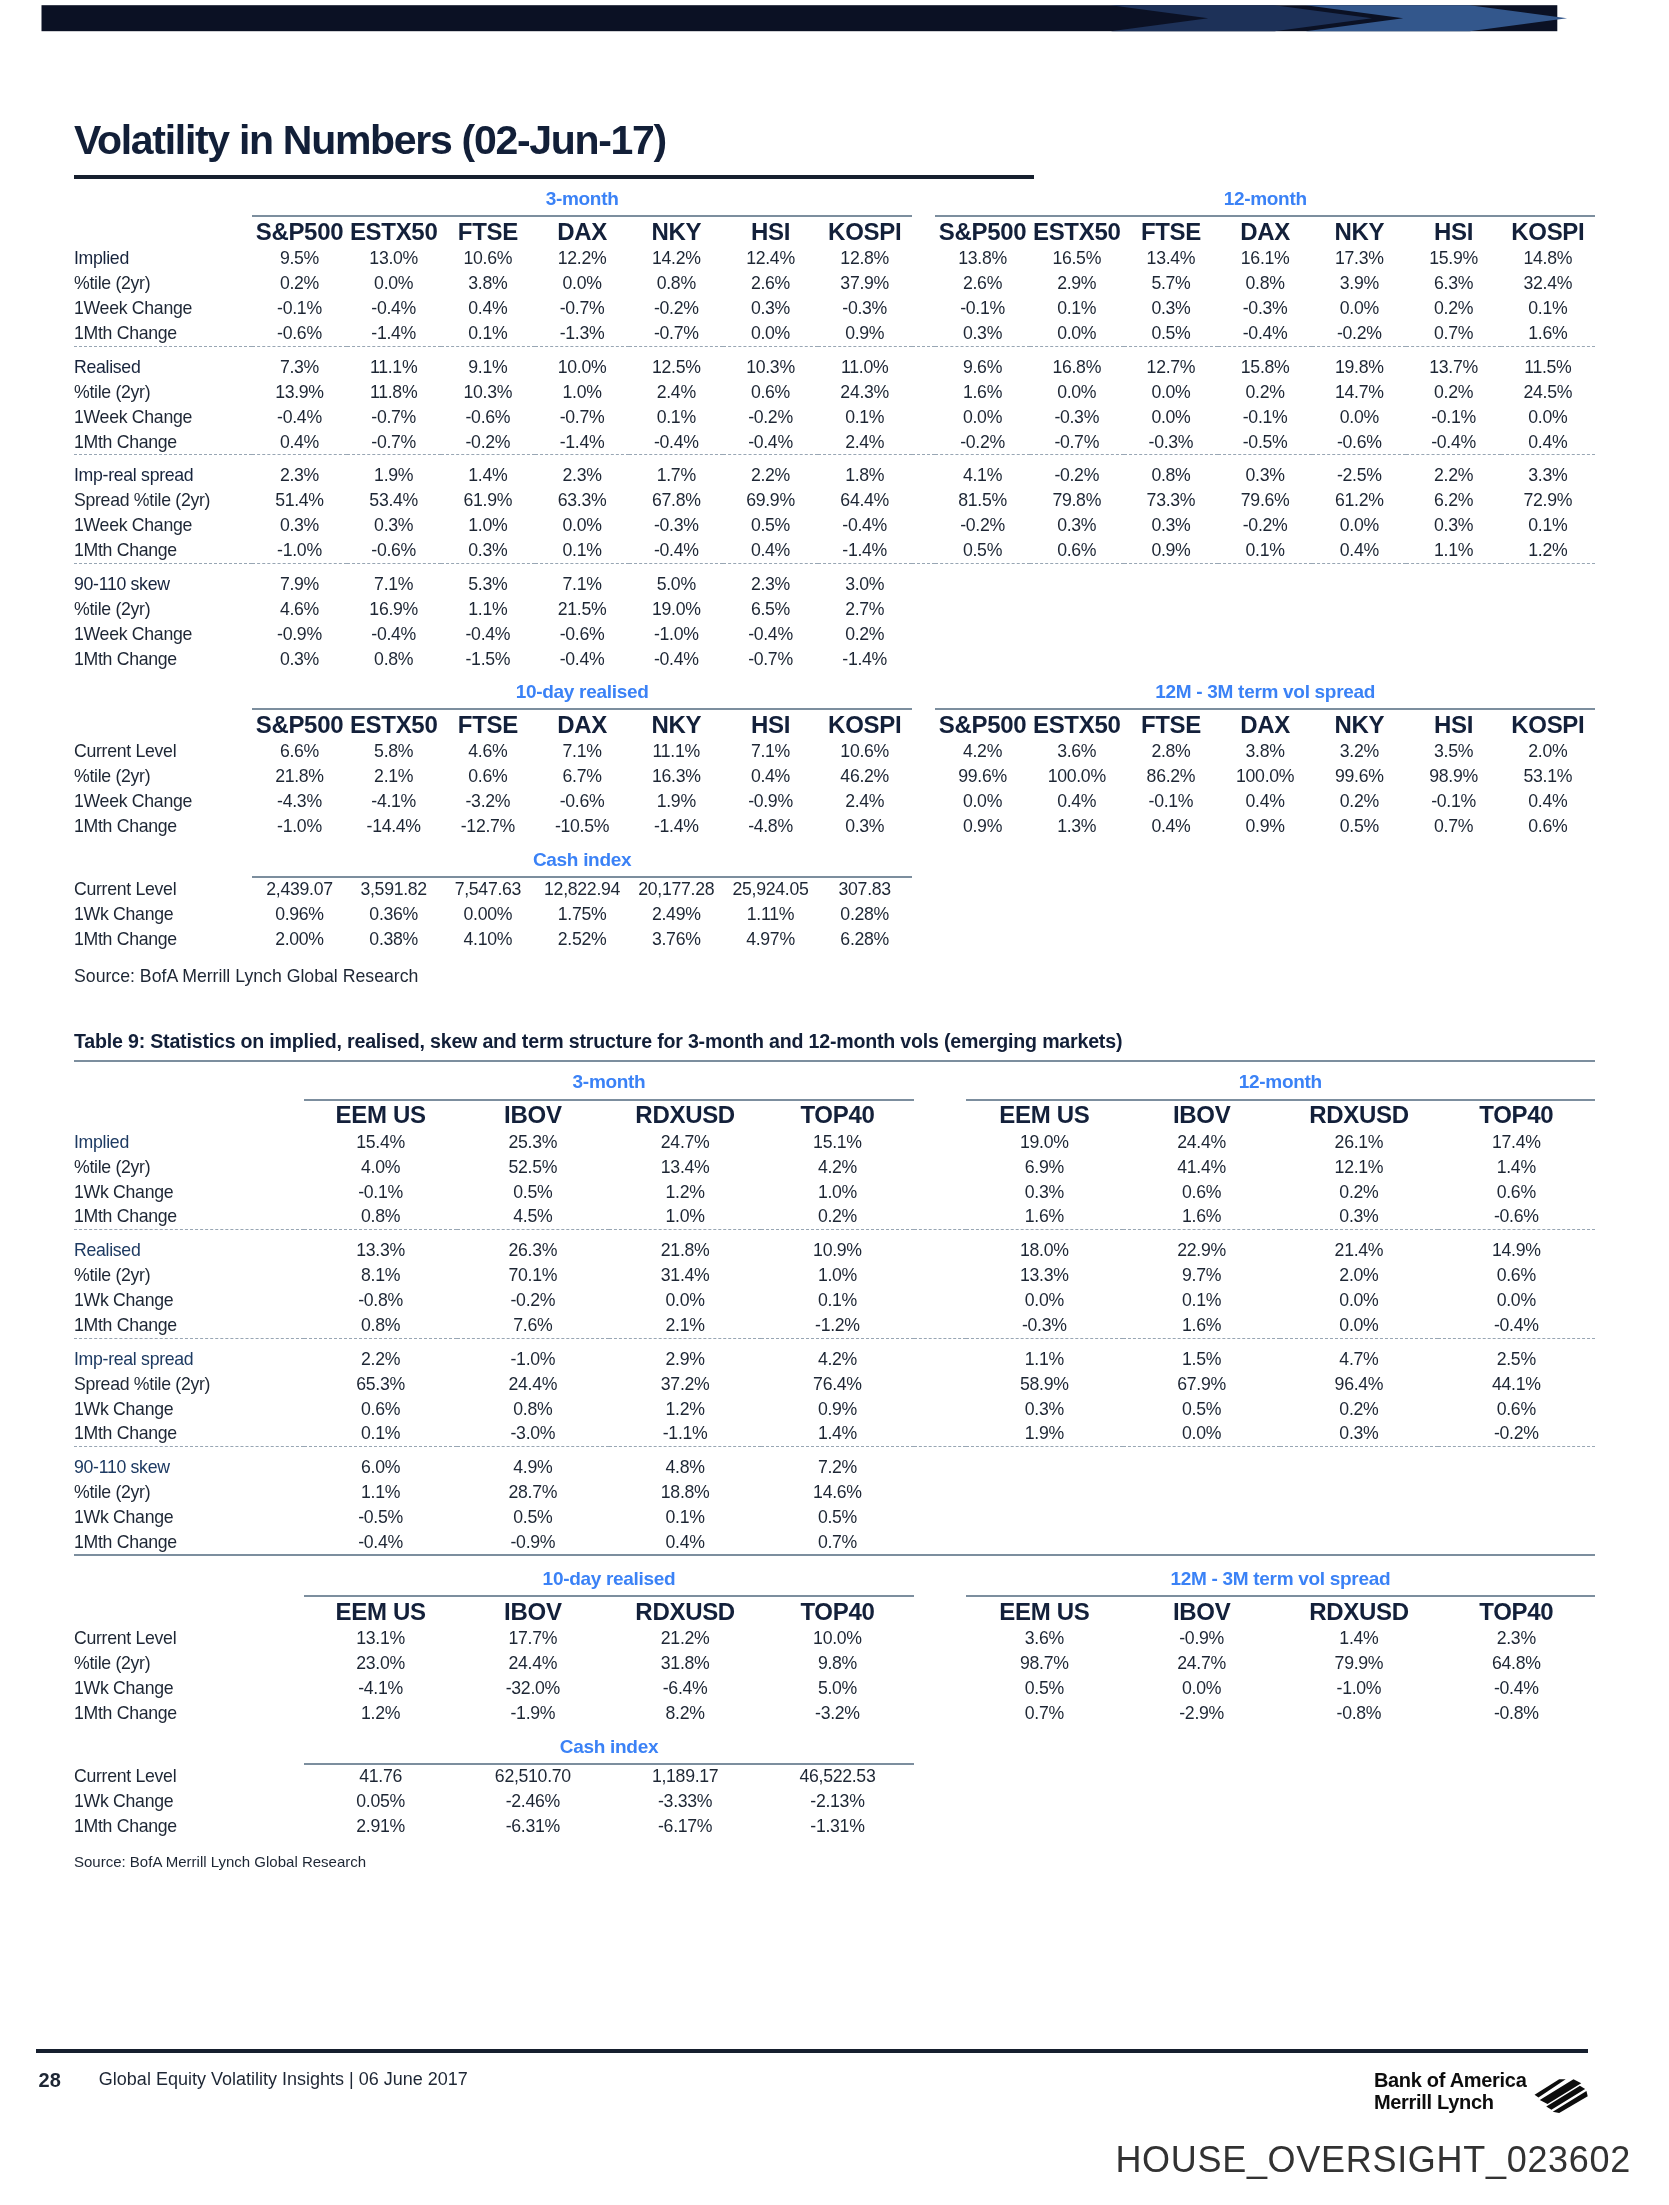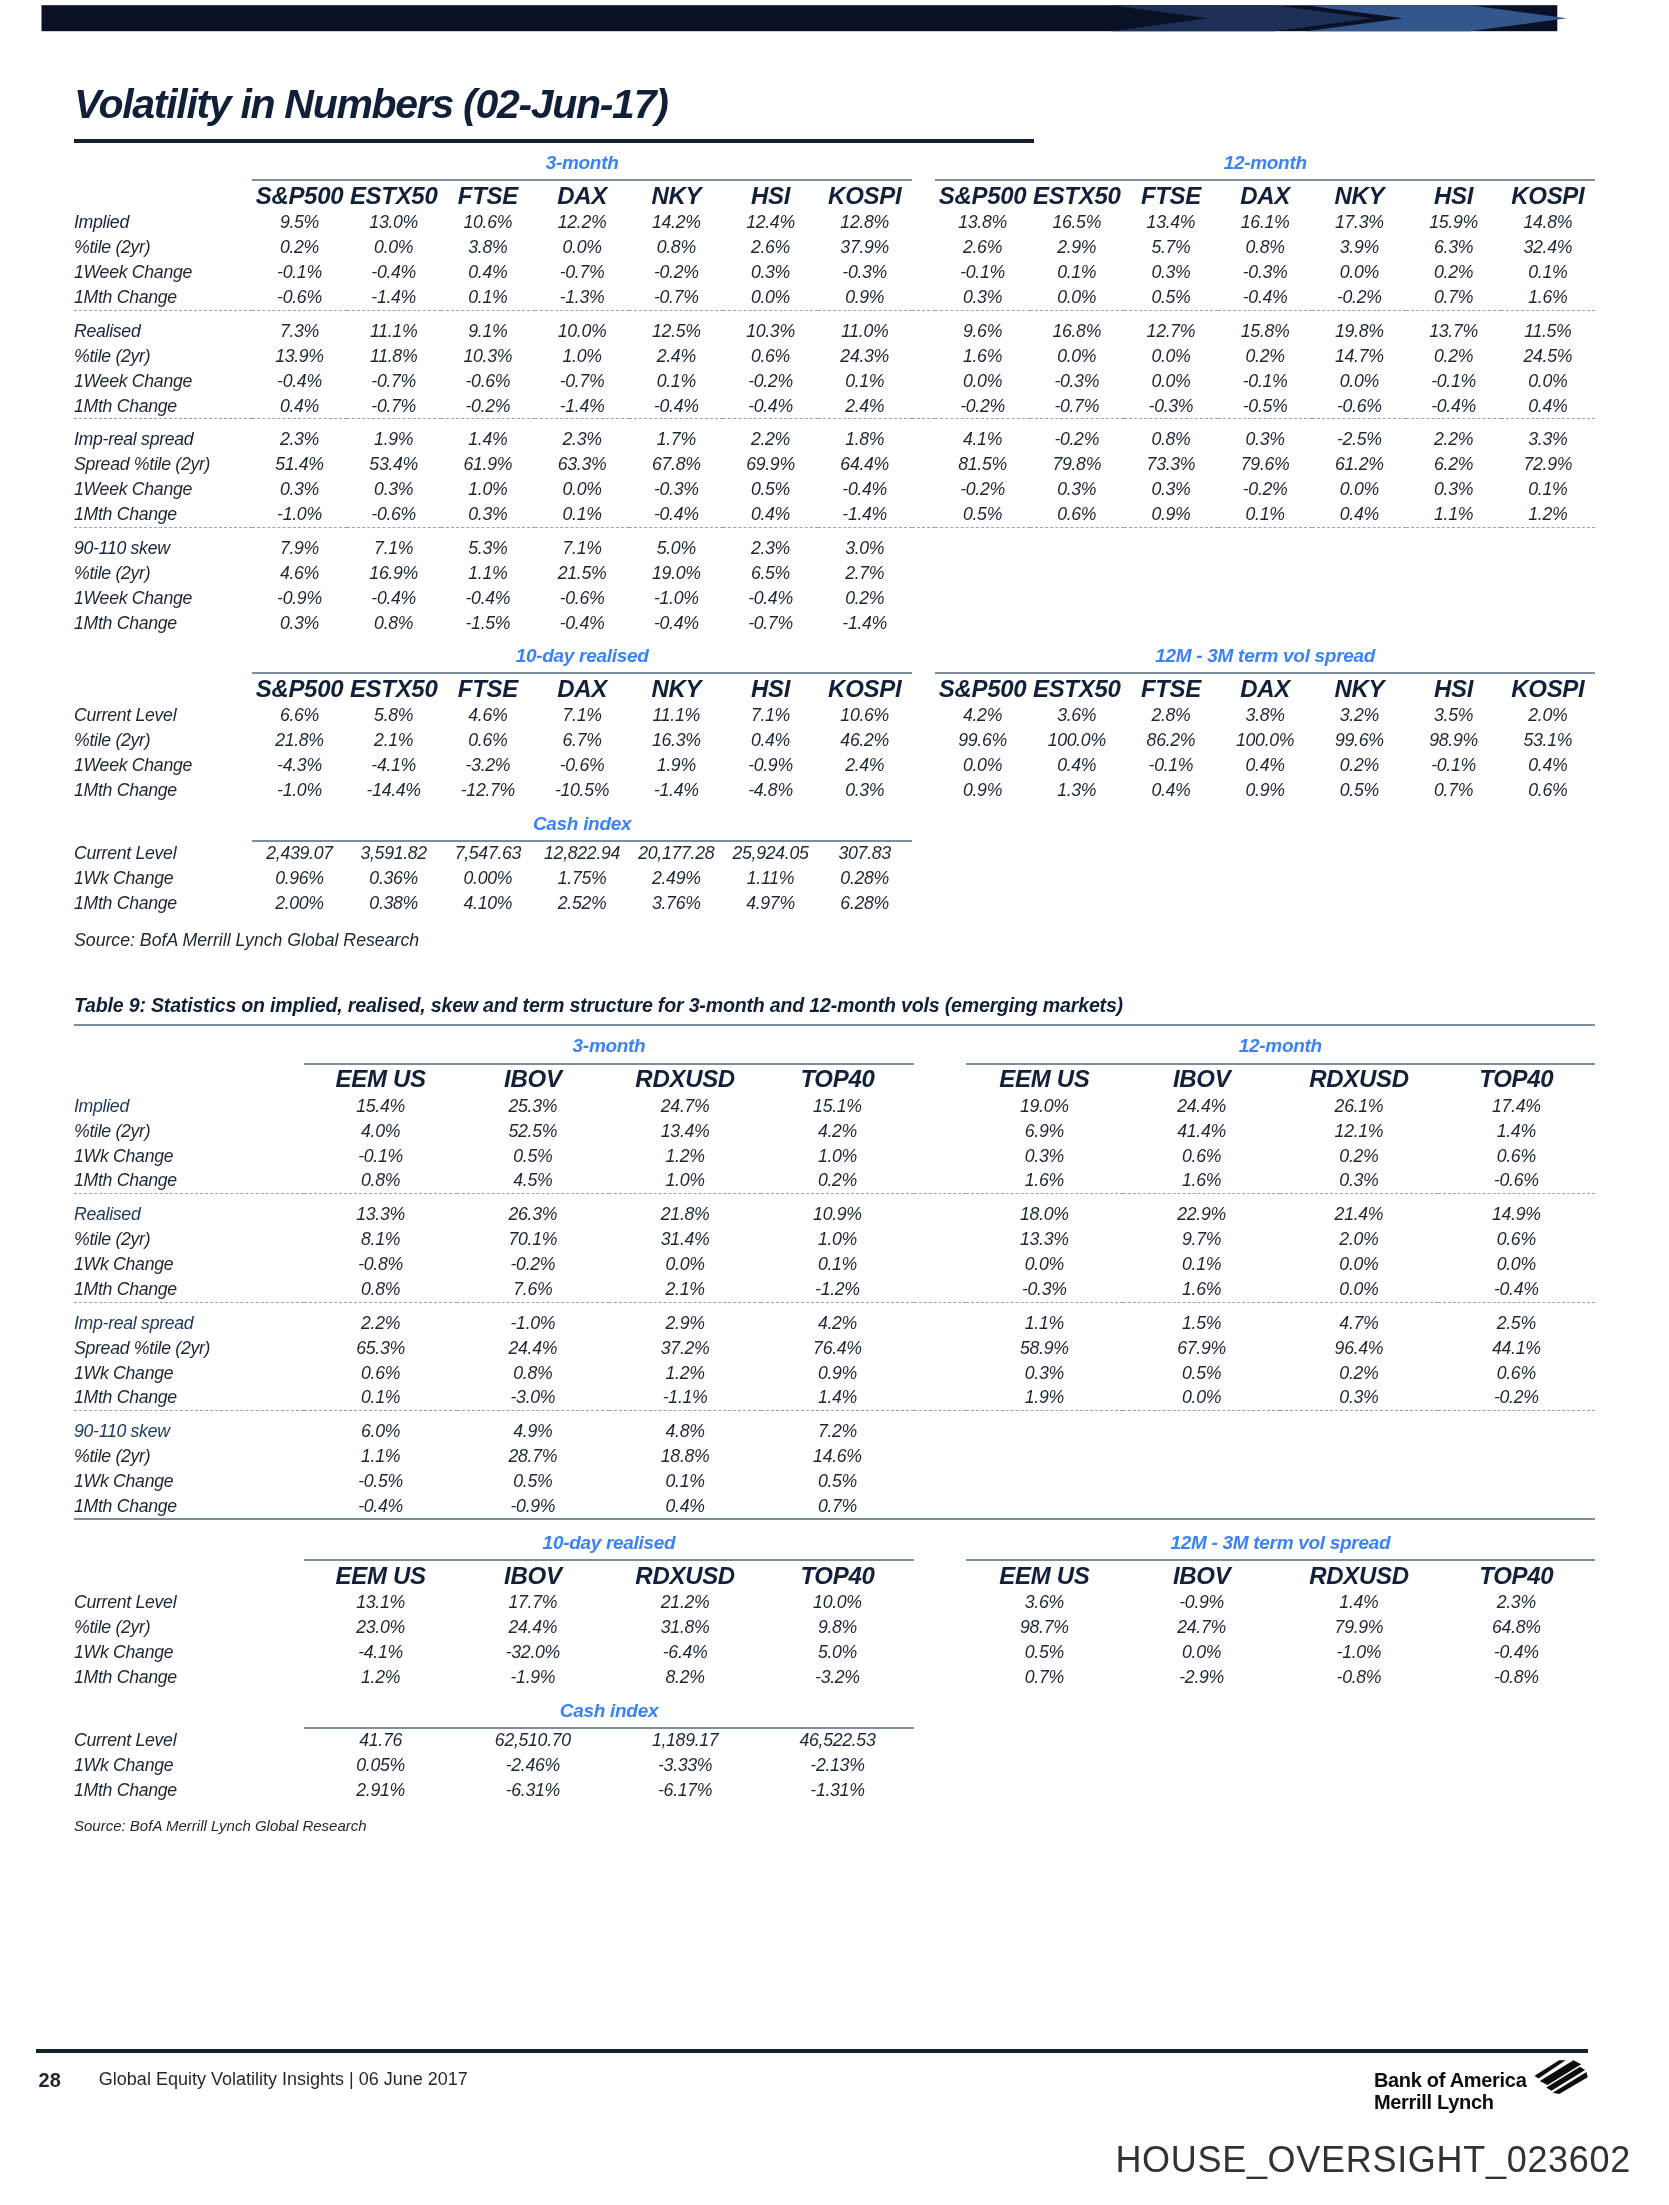--- a/index.html
+++ b/index.html
@@ -2,21 +2,21 @@
 <html style="font-size:10.5px"><head>
 <meta charset="utf-8">
 <style>
   * { margin:0; padding:0; box-sizing:border-box; }
   html,body { width:1669px; }
   body {
     height:2205px; background:#ffffff; position:relative; overflow:hidden;
     font-family:"Liberation Sans", sans-serif; color:#1d2634;
   }
   .topbar { position:absolute; left:0; top:0; }
-  .content { margin:0 74px; padding-top:81px;font-style:italic; }
+  .content { margin:0 74px; padding-top:117px; }
 
   h1.title { font-size:41px; font-weight:bold; color:#121f38; letter-spacing:-1.3px; }
   .title-rule { height:4.6px; background:#161f2e; width:960px; margin-top:10.5px; }
 
   .caption { font-size:19.6px; font-weight:bold; color:#121f38; letter-spacing:-0.2px;
              margin-top:15.7px; padding-bottom:7.2px; border-bottom:2px solid #7c8e9e; }
 
   table.datatable { border-collapse:collapse; width:100%; table-layout:fixed; }
   .datatable th, .datatable td { padding:0; font-weight:normal; letter-spacing:-0.3px; }
   .grouprow .group { font-weight:bold; font-size:19px; color:#3b82f6; text-align:center;
@@ -32,21 +32,21 @@
 
   .source { font-size:17.7px; margin-top:14.4px; color:#1d2634; }
   .source.small { font-size:15px; }
   .t9wrap { margin-top:43px; }
 
   .footer { position:absolute; left:36px; right:81px; top:2049px; }
   .footer-rule { height:3.9px; background:#161f2e; }
   .footer-row { display:flex; align-items:flex-start; margin-top:15.7px; }
   .page-num { font-weight:bold; font-size:20px; margin-left:2.6px; }
   .report-name { font-size:18px; margin-left:38px; }
-  .brand { margin-left:auto; display:flex; align-items:flex-start; }
+  .brand { margin-left:auto; display:flex; align-items:flex-end; }
   .brand-text { font-weight:bold; font-size:20px; line-height:1.12; color:#0d0d0d; letter-spacing:-0.3px; }
   .flag { margin-left:6.5px; margin-top:-9.2px; }
 
   .stamp { position:absolute; right:38px; top:2139px; font-size:36px; color:#323232; letter-spacing:0.7px; }
 </style>
 </head>
 <body>
 
 <svg class="topbar" width="1669" height="39" viewBox="0 0 2550 60">
   <rect x="55" y="8" width="2332" height="40" fill="#0b1124"></rect>

